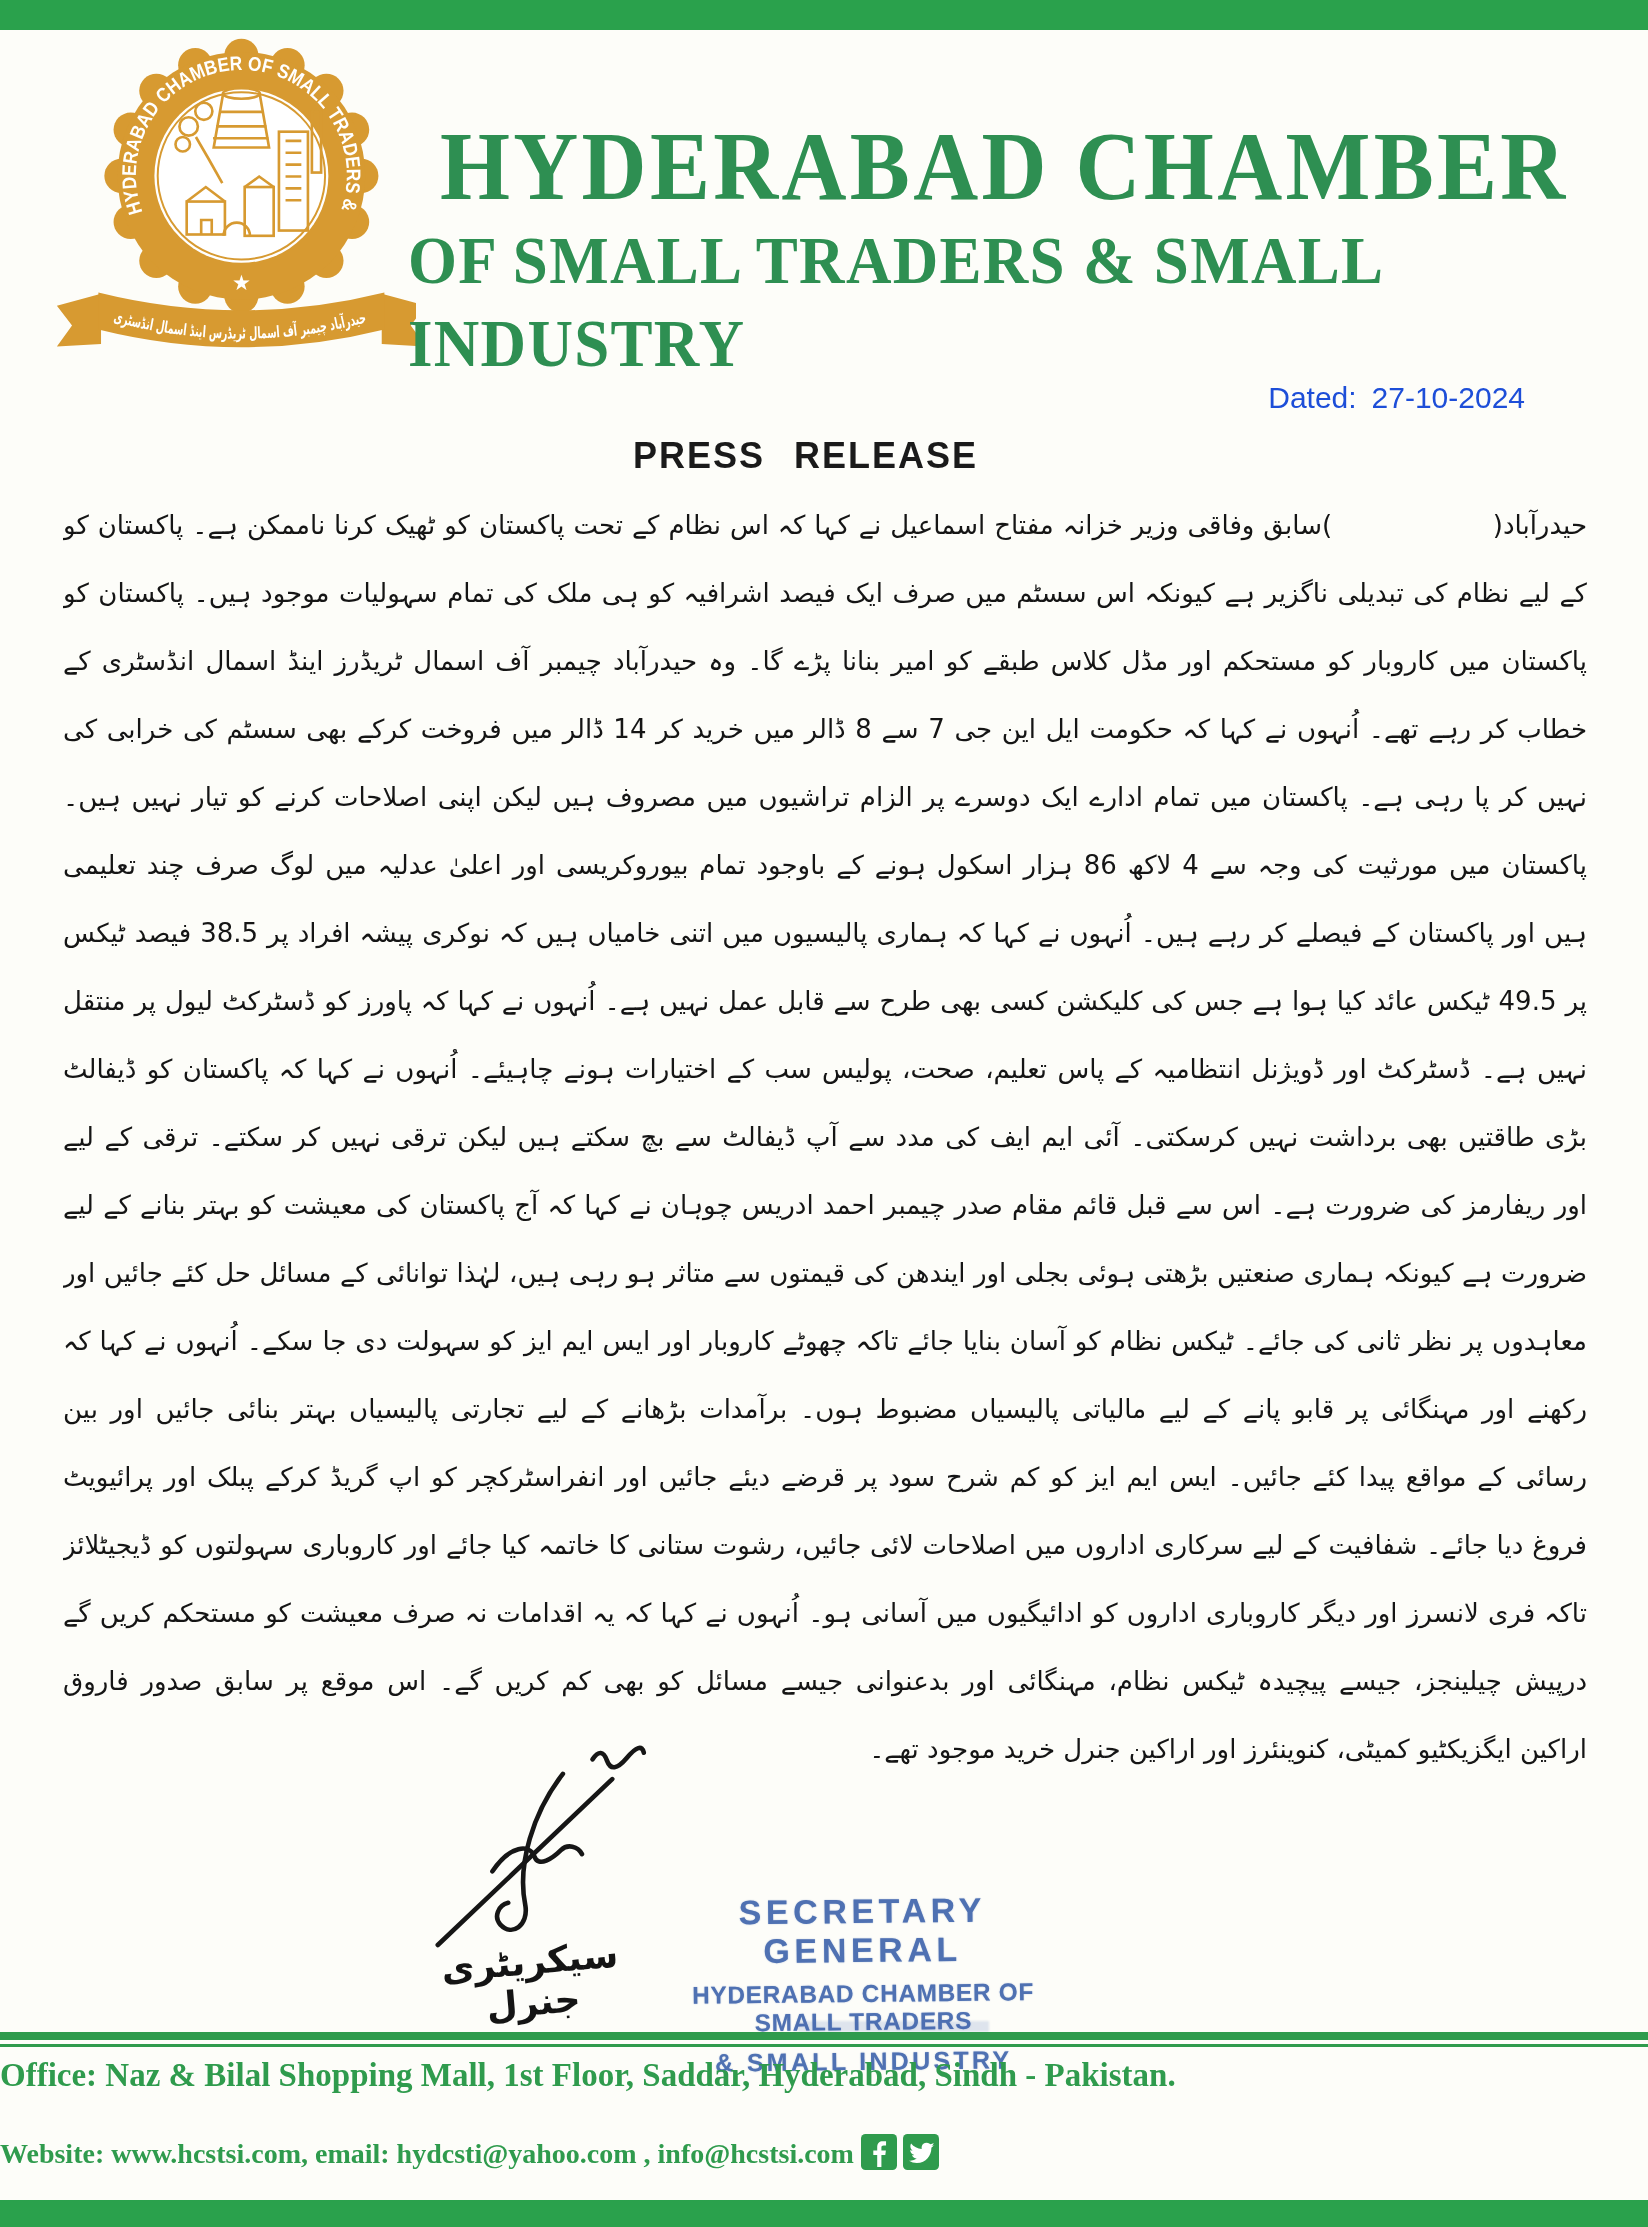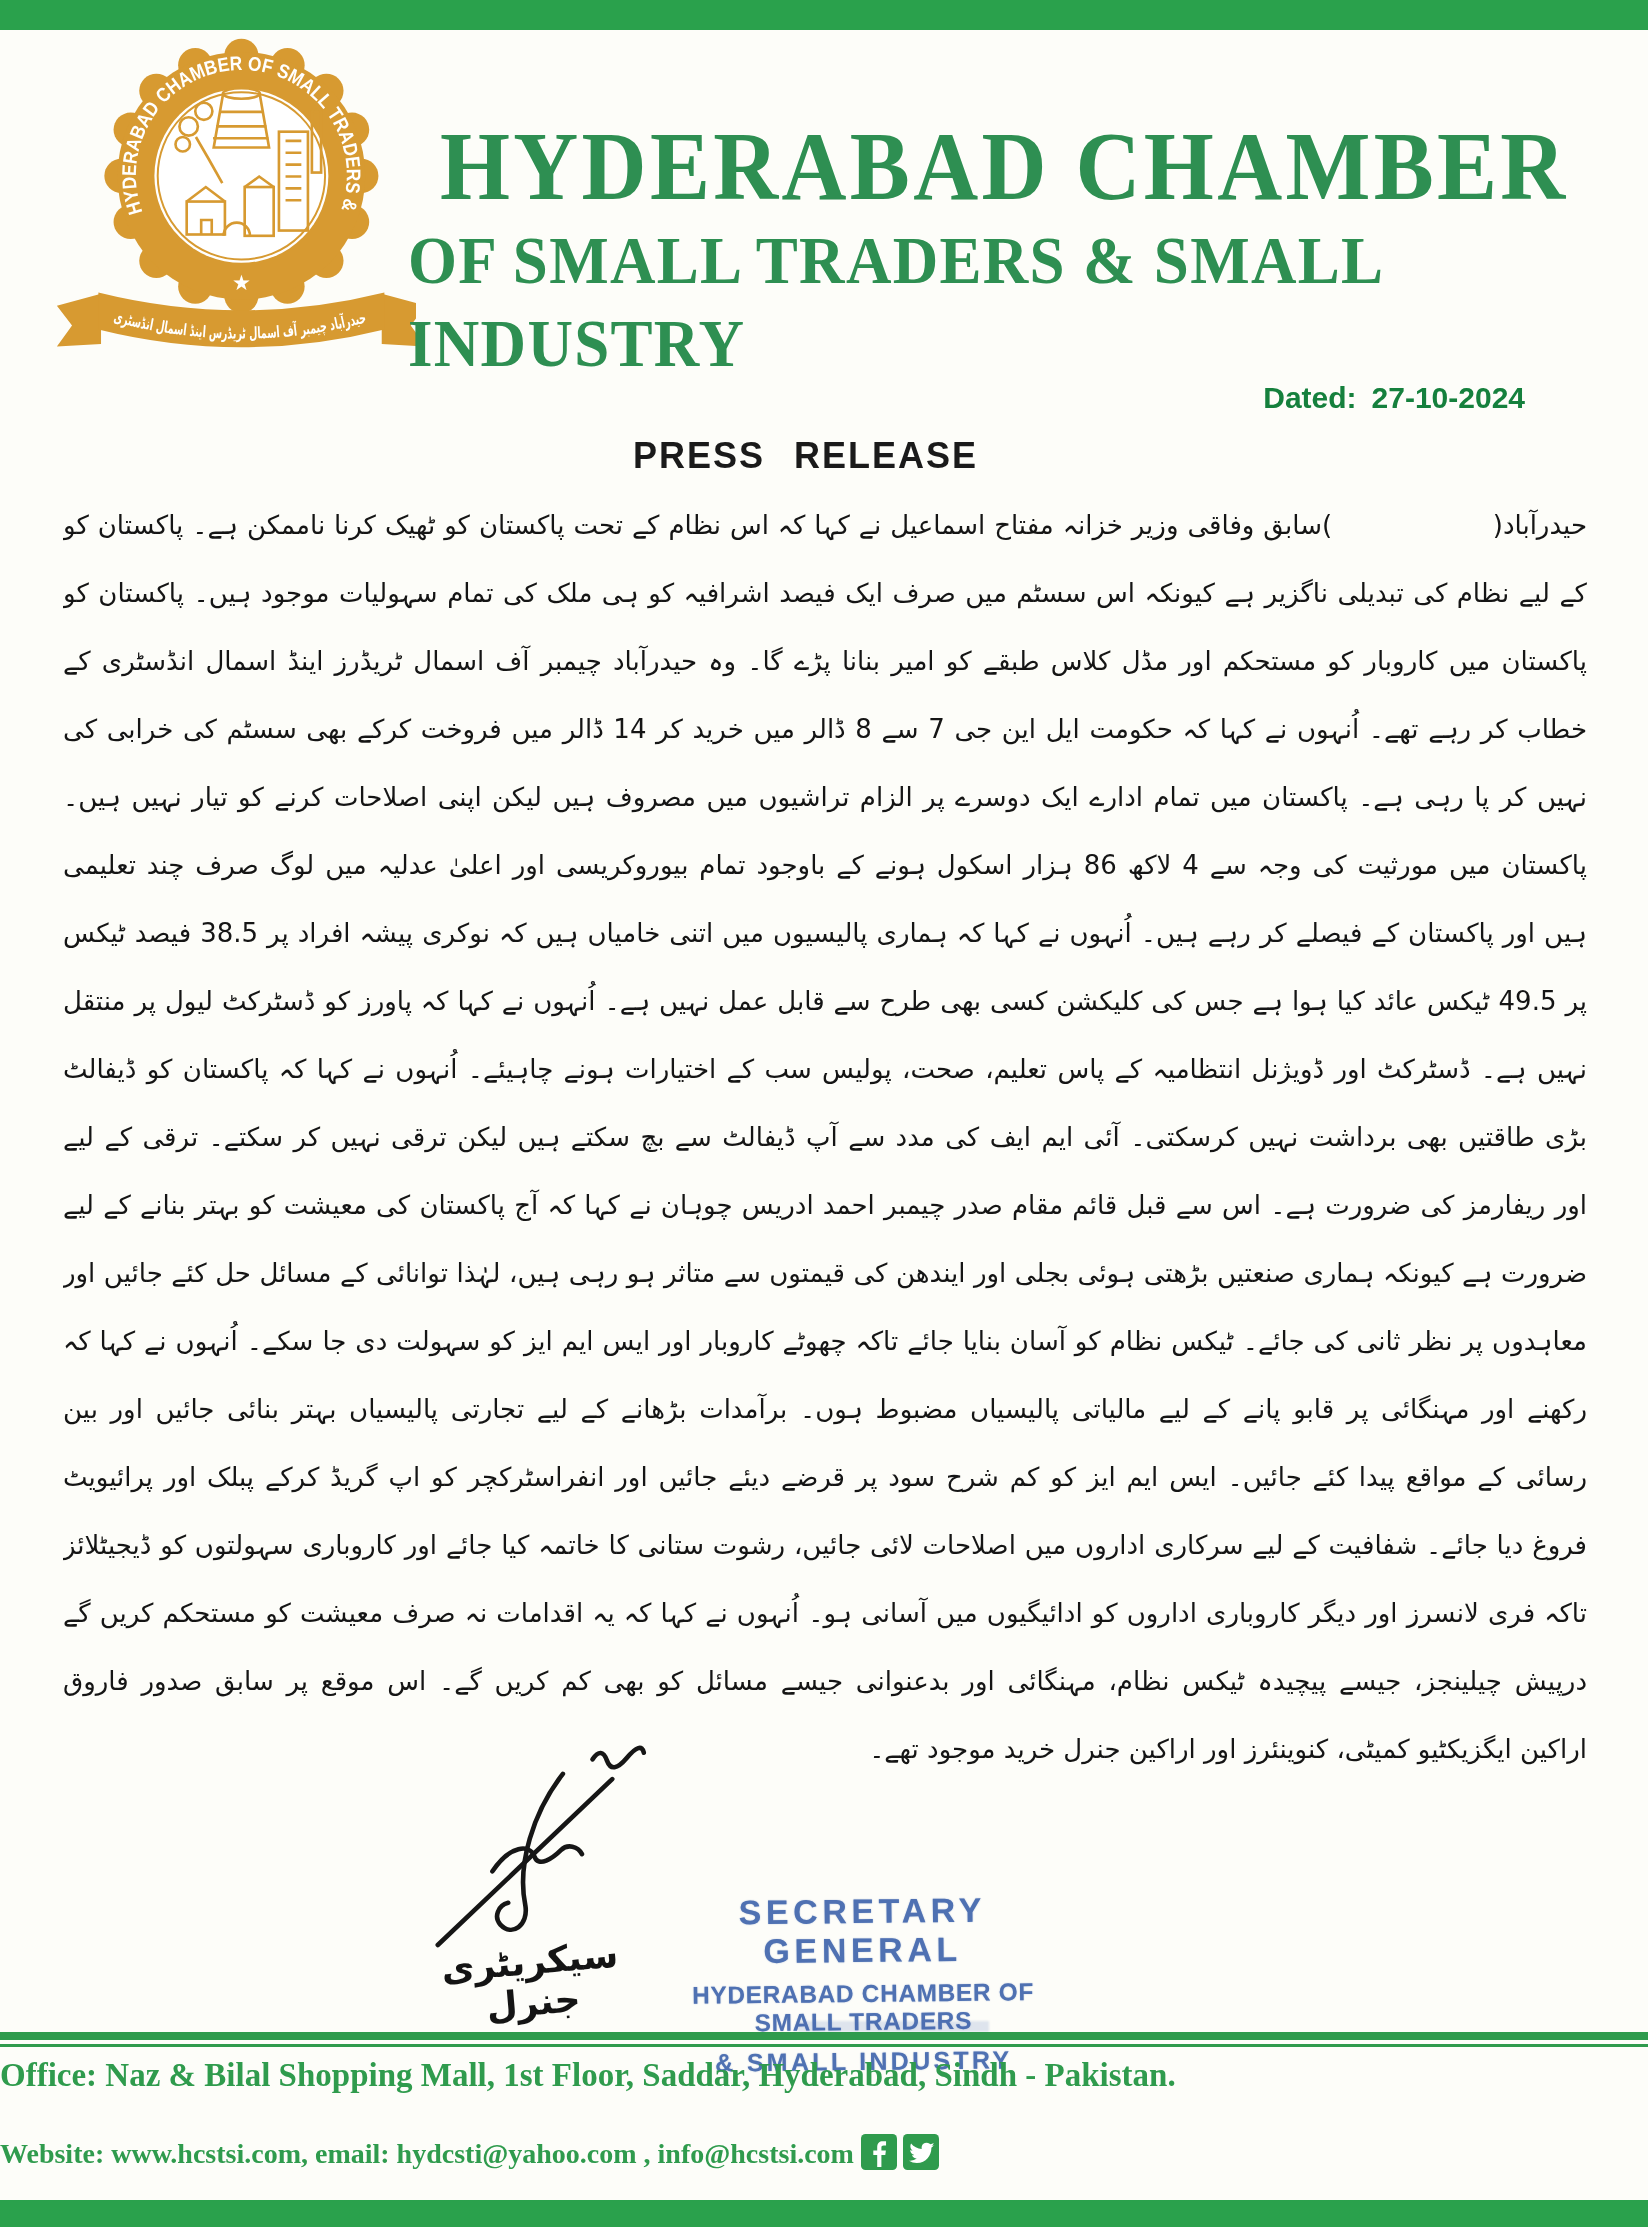--- a/index.html
+++ b/index.html
@@ -9,22 +9,22 @@
   #band-top{top:0;height:30px;}
   #band-bottom{top:2200px;height:28px;}
 
   
   #logo{position:absolute;left:47px;top:34px;width:369px;height:343px;}
   #org-name{position:absolute;left:408px;right:8px;top:117px;
             color:#2e8f52;font-family:"Liberation Serif",serif;font-weight:bold;}
   #org-line1{font-size:90px;line-height:100px;letter-spacing:3.3px;transform:translateX(32px) scale(1,1.08);}
   #org-line2{font-size:63px;line-height:78px;letter-spacing:1.3px;transform:scale(1,1.06);margin-top:6.6px;}
 
-  #date-line{position:absolute;right:123px;top:381px;font-size:30px;color:#15803d;
-             word-spacing:6.6px;letter-spacing:0px;font-weight:bold;}
+  #date-line{position:absolute;right:123px;top:381px;font-size:30px;color:#1d4ed8;
+             word-spacing:6.6px;letter-spacing:0px;}
   #pr-title{position:absolute;left:0;right:0;top:435px;text-align:center;transform:translateX(-18.4px);
             font-size:36px;font-weight:bold;color:#1a1a1a;letter-spacing:2px;word-spacing:17px;}
 
   
   #press-body{position:absolute;left:63px;right:61px;top:491px;direction:rtl;color:#151515;
               font-family:"DejaVu Sans",sans-serif;font-size:26px;}
   .body-line{height:68px;line-height:68px;overflow:hidden;text-align:justify;text-align-last:justify;}
   .body-line-last{text-align-last:right;}
 
   

